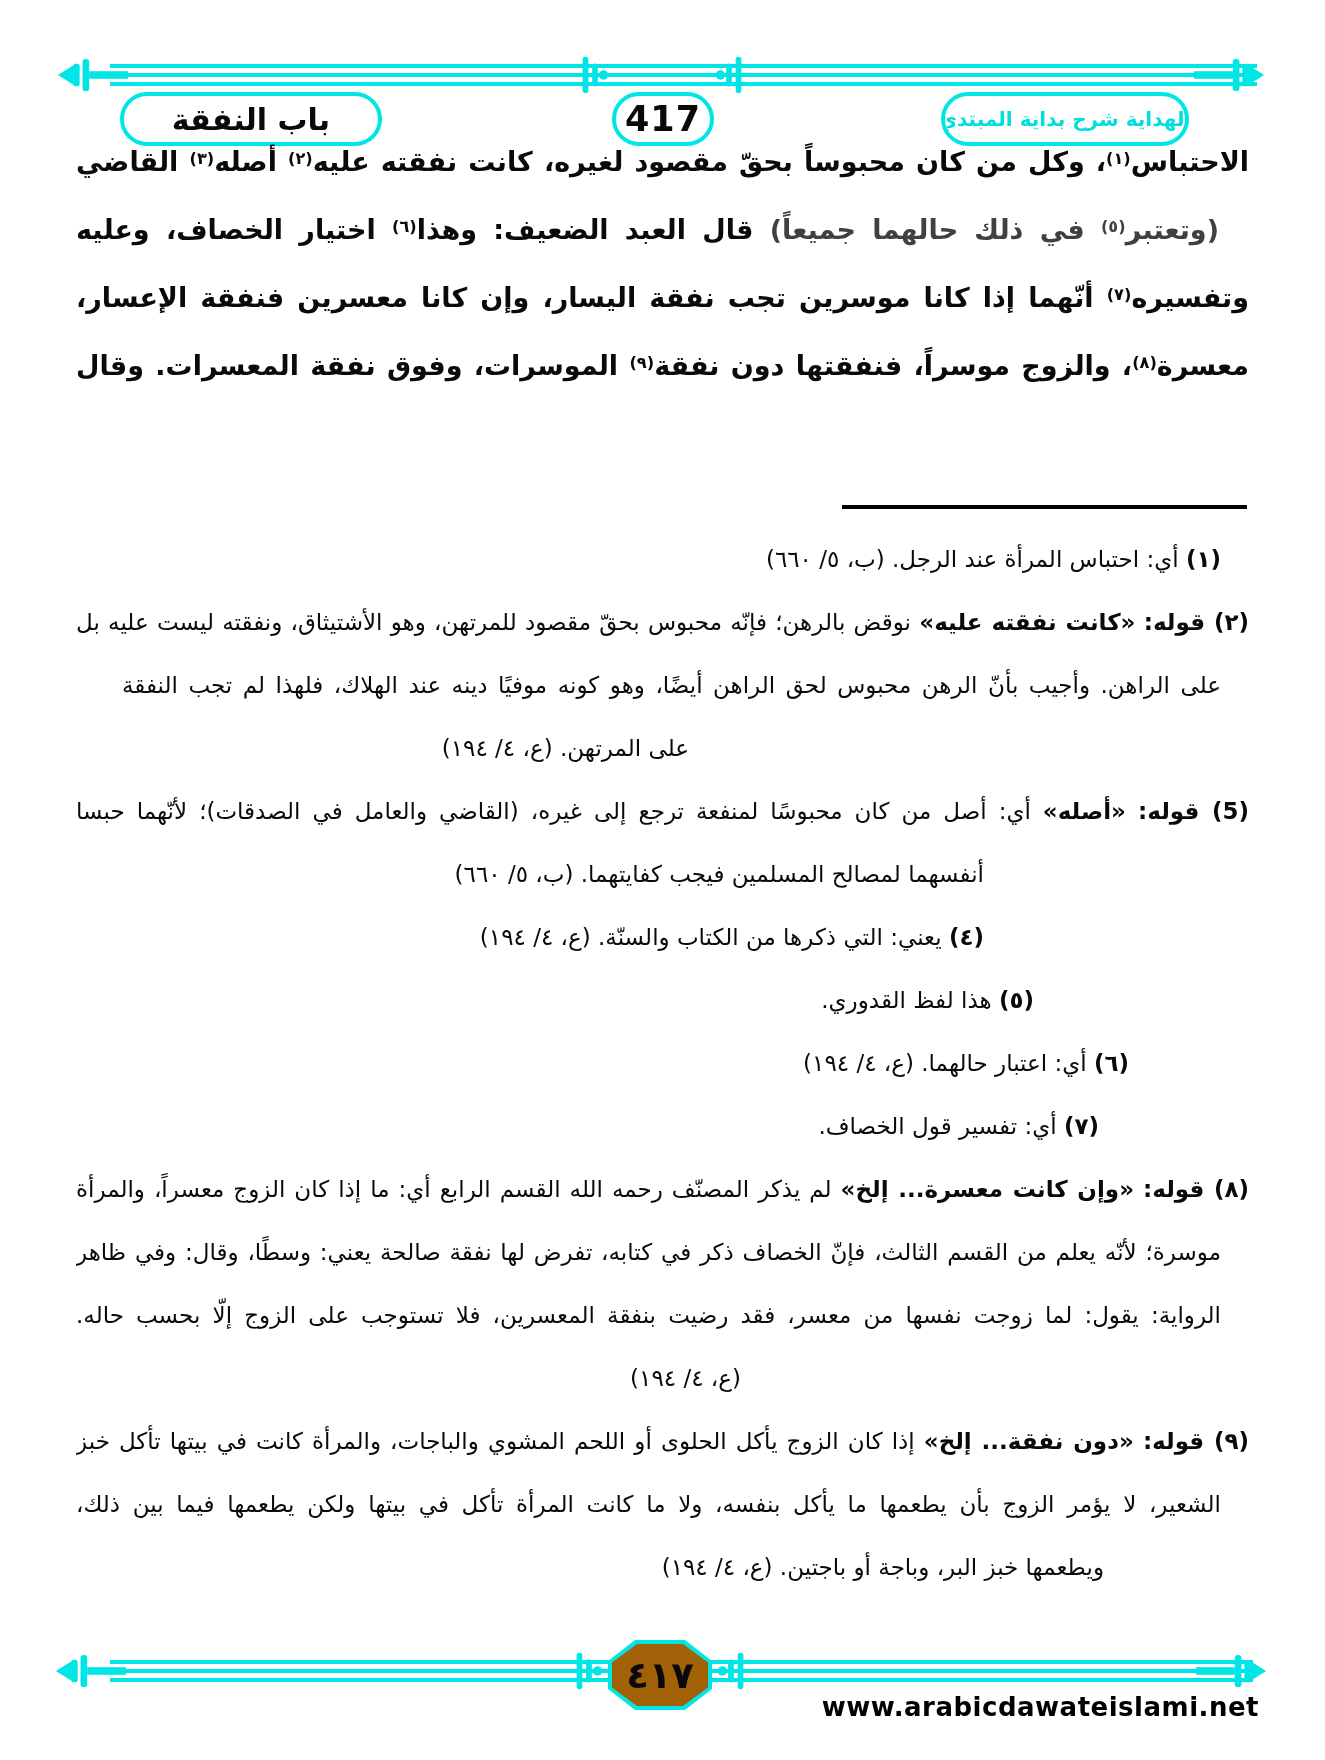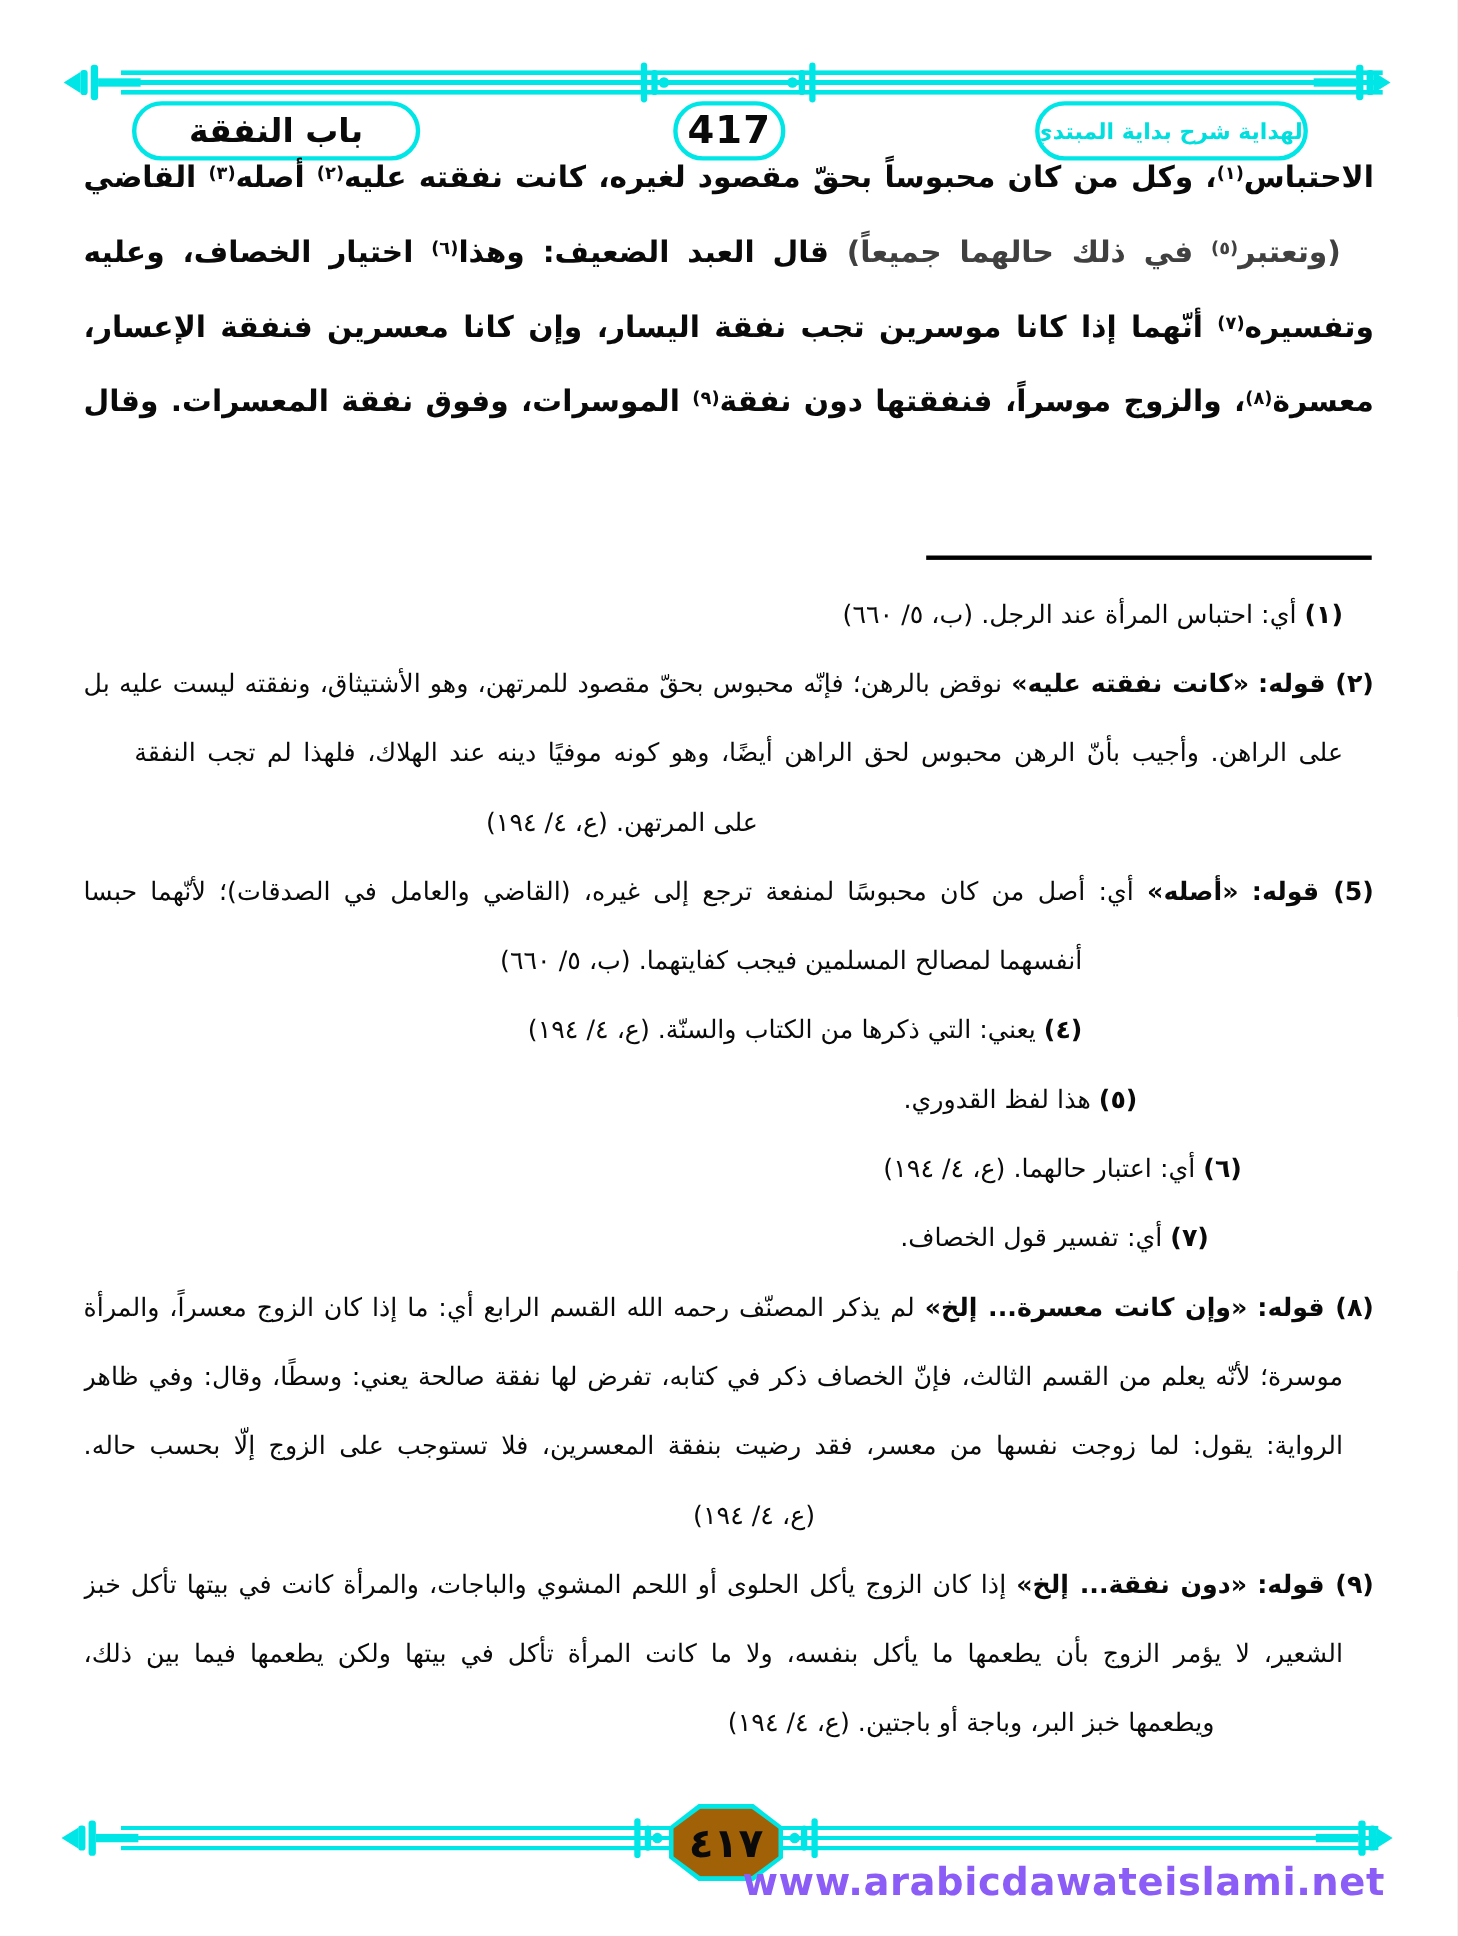--- a/index.html
+++ b/index.html
@@ -26,21 +26,21 @@
           display:flex;align-items:center;justify-content:center;font-size:37px;font-weight:bold;}
   
   .bodytxt{position:absolute;left:76px;right:76px;top:128px;direction:rtl;}
   .bl{height:68px;line-height:68px;font-size:27px;font-weight:bold;text-align:right;overflow:hidden;}
   .fnblock{position:absolute;left:76px;right:76px;top:528px;direction:rtl;}
   .fl{height:63px;line-height:63px;font-size:23px;text-align:right;overflow:hidden;}
   .j{text-align:justify;text-align-last:justify;}
   .cy{color:#404040;}
   sup{font-size:0.6em;line-height:0;position:relative;top:-0.45em;vertical-align:baseline;}
   .fnsep{position:absolute;right:78px;top:505px;width:405px;height:4px;background:#000;}
-  .watermark{position:absolute;right:66px;top:1692px;font-size:35px;font-weight:bold;color:#8b5cf6;letter-spacing:0.5px;}
+  .watermark{position:absolute;right:66px;top:1692px;font-size:26px;font-weight:bold;color:#000000;letter-spacing:0.5px;}
 </style>
 </head>
 <body>
 
 <div class="page">
 
   <div>
     <div class="rule3 hdr-rule"></div>
 
     <svg class="finial" style="left:56px;top:53px;" viewBox="0 0 76 44">

